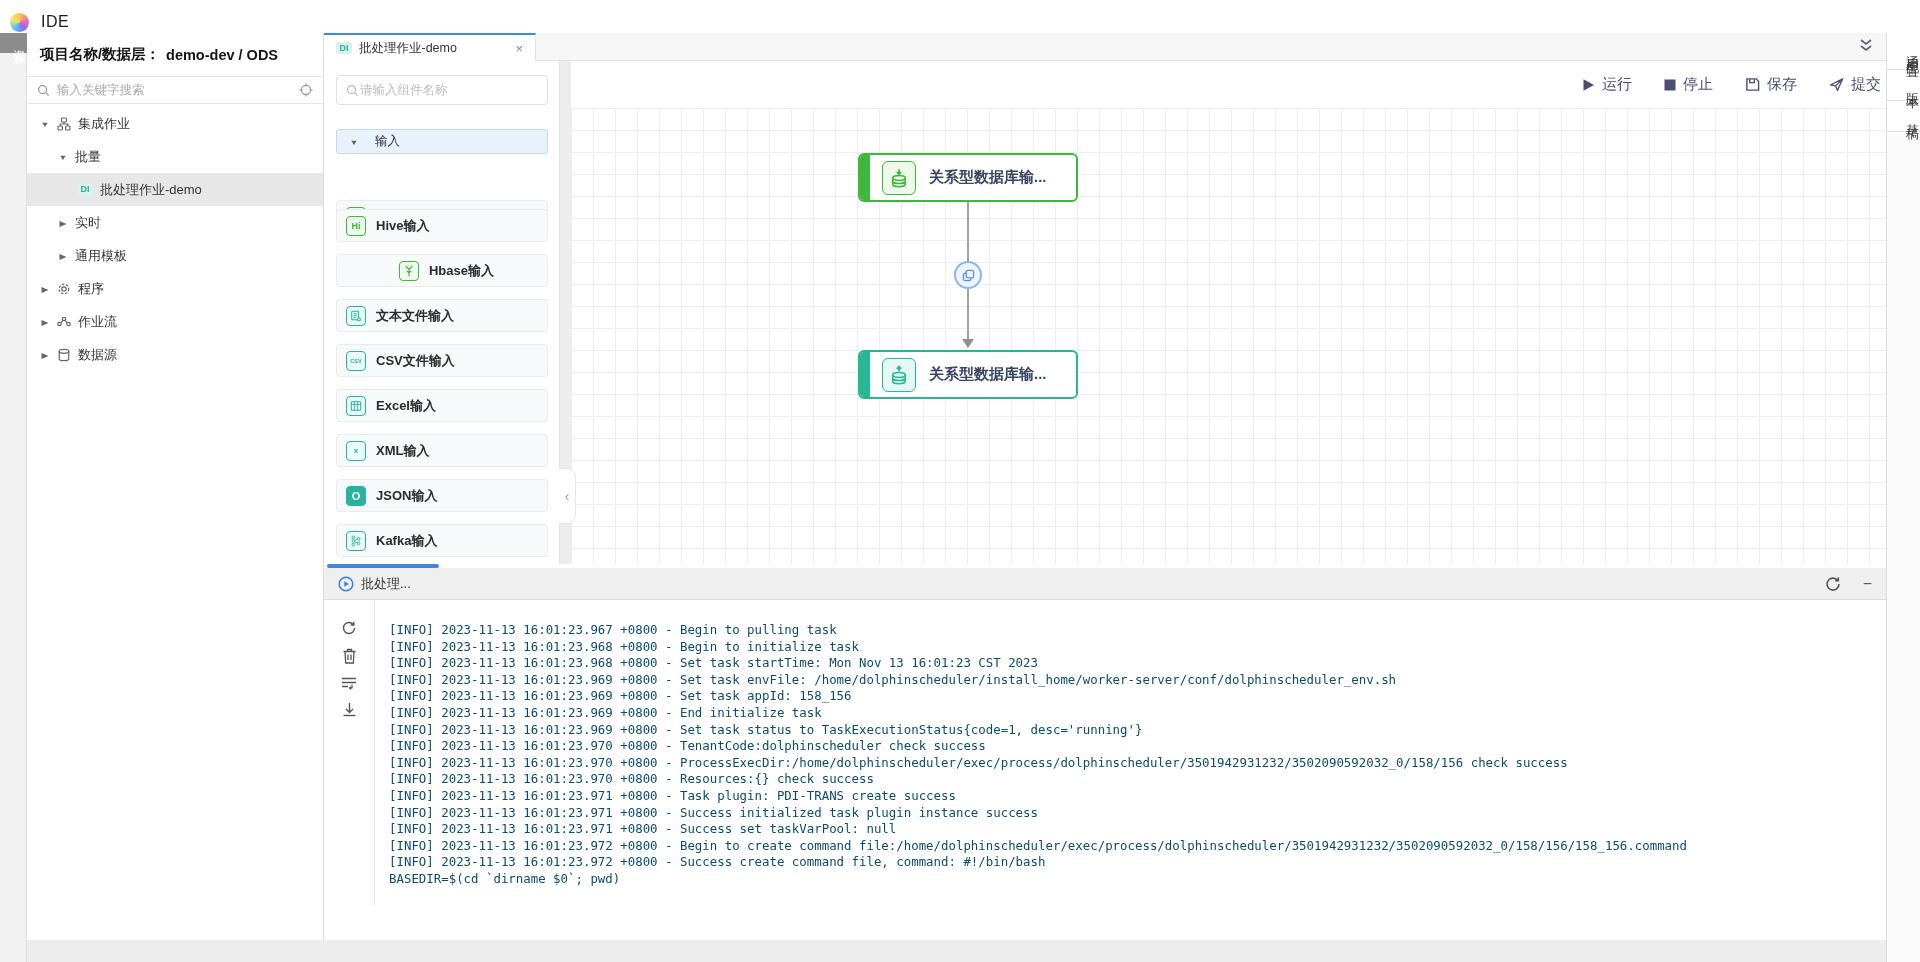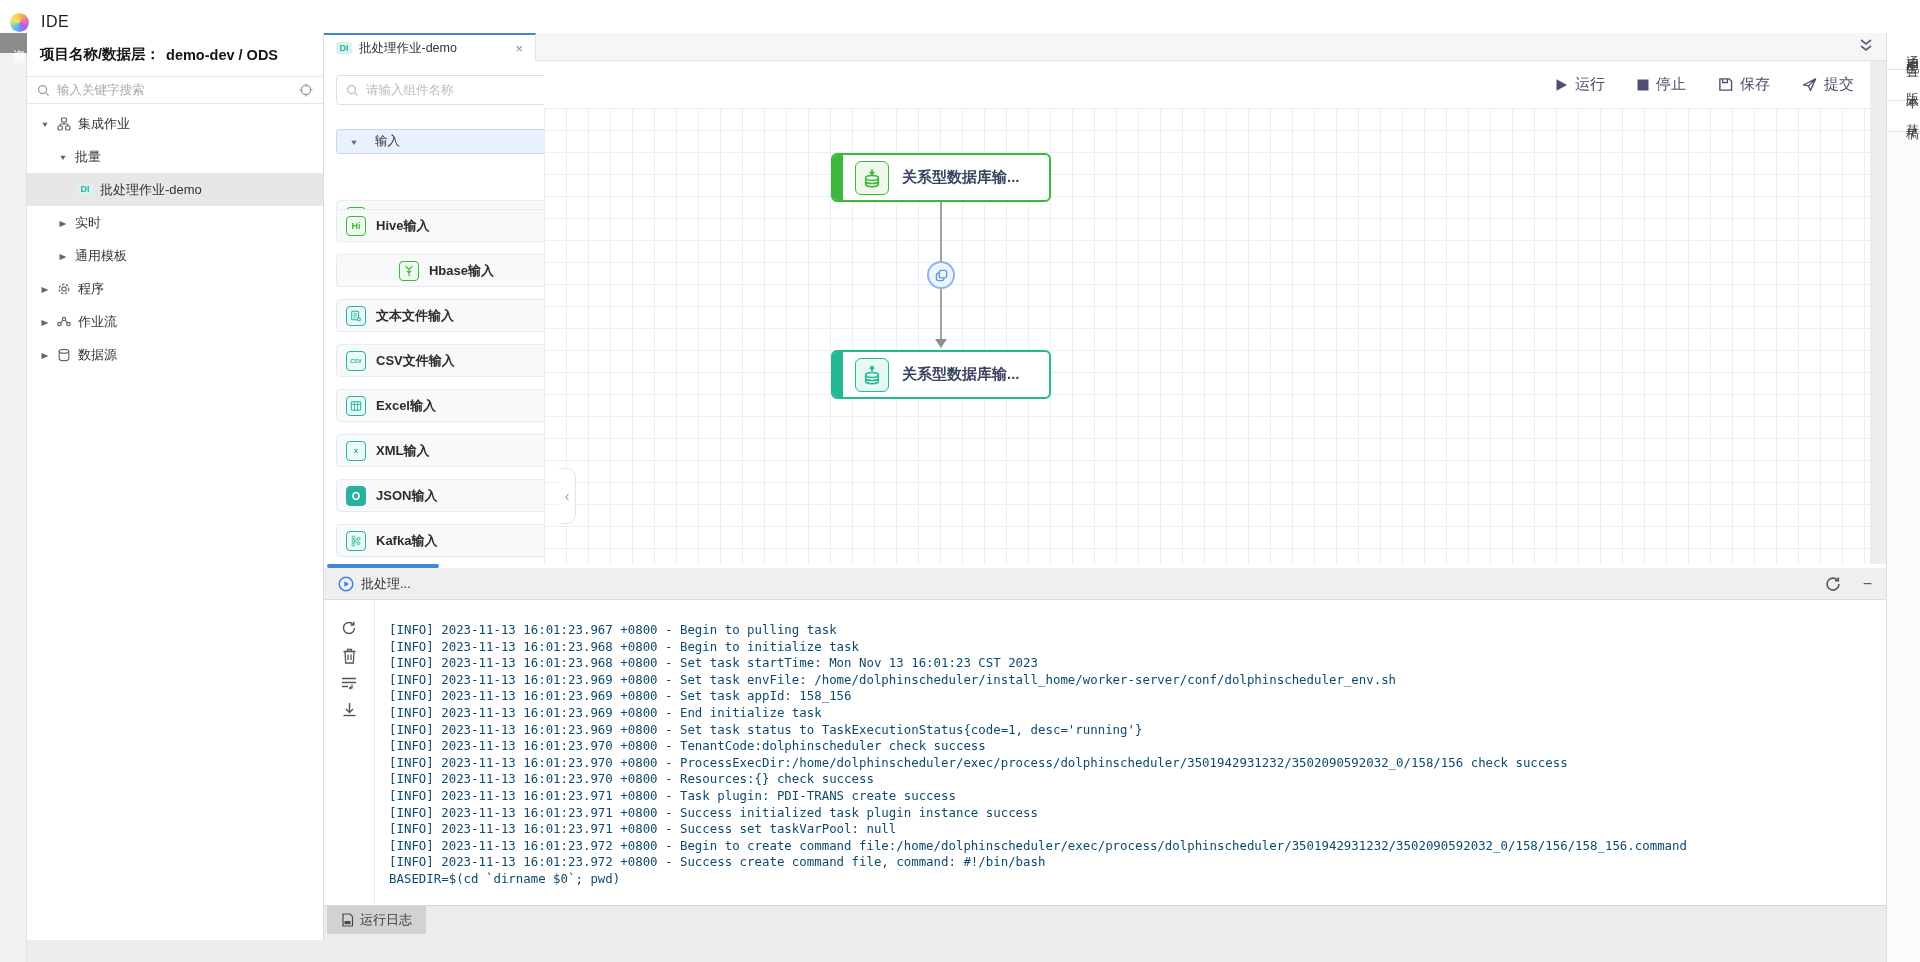--- a/index.html
+++ b/index.html
@@ -29,33 +29,33 @@
   .di-badge { background:#d9f2ed; color:#29b3a0; font-size:9px; font-weight:bold; border-radius:2px; padding:1.5px 3.5px; line-height:1; }
 
   
   .tabbar { position:absolute; top:33px; left:324px; width:1562px; height:28px; background:#f6f6f6; border-bottom:1px solid #e3e3e3; }
   .etab { position:absolute; left:0; top:0; width:212px; height:28px; background:#fff; border-top:2px solid #4385d6; border-right:1px solid #e3e3e3; display:flex; align-items:center; gap:7px; padding:0 12px; font-size:12.5px; color:#333; }
   .etab .close { margin-left:auto; color:#8a8a8a; font-size:13px; cursor:pointer; }
   .collapse-ch { position:absolute; right:12px; top:4px; color:#5a5e80; }
 
   
   .palette { position:absolute; top:61px; left:324px; width:236px; height:503px; background:#fff; border-right:1px solid #e4e4e4; }
-  .pal-search { position:absolute; top:14px; left:12px; width:212px; height:30px; border:1px solid #e0e0e0; border-radius:4px; display:flex; align-items:center; gap:7px; padding:0 9px; background:#fff; }
+  .pal-search { position:absolute; top:14px; left:12px; width:212px; height:30px; border:1px solid #e0e0e0; border-radius:4px; display:flex; align-items:center; gap:1px; padding:0 9px; background:#fff; }
   .pal-search input { border:none; outline:none; flex:1; font-size:12.5px; background:transparent; color:#444; }
   .pal-search input::placeholder { color:#bcbcbc; }
   .pal-section { position:absolute; top:68px; left:12px; width:212px; height:25px; background:#e9f1fd; border:1px solid #c2dbf8; border-radius:3px; display:flex; align-items:center; gap:16px; padding-left:12px; font-size:12.5px; color:#333; }
   .pal-item { position:absolute; left:12px; width:212px; height:33px; background:#f7f9fb; border:1px solid #e9ebee; border-radius:4px; display:flex; align-items:center; gap:10px; padding-left:9px; font-size:13px; font-weight:bold; color:#2b2b2b; cursor:grab; }
   .pi-box { width:20px; height:20px; border-radius:4px; display:flex; align-items:center; justify-content:center; font-size:9px; font-weight:bold; }
   .pi-green { border:1.4px solid #3eb83c; color:#3eb83c; background:#effaee; }
   .pi-teal { border:1.4px solid #27b3a0; color:#27b3a0; background:#eafaf6; }
   .pi-fill { background:#27b3a0; color:#fff; border:1.4px solid #27b3a0; font-size:11px; }
   .pal-collapse { position:absolute; left:235px; top:407px; width:17px; height:56px; background:#fff; border:1px solid #e6e6e6; border-left:none; border-radius:0 9px 9px 0; display:flex; align-items:center; justify-content:center; color:#9a9a9a; font-size:14px; cursor:pointer; z-index:5; }
 
   
-  .canvas { position:absolute; top:61px; left:544px; width:1326px; height:503px; background:#c2410c; overflow:hidden; }
+  .canvas { position:absolute; top:61px; left:571px; width:1326px; height:503px; background:#c2410c; overflow:hidden; }
   .cv-toolbar { position:absolute; top:0; right:0; left:0; height:47px; background:#fff; display:flex; align-items:center; justify-content:flex-end; gap:32px; padding-right:16px; }
   .tb-btn { display:flex; align-items:center; gap:7px; font-size:15px; color:#4c4f6f; cursor:pointer; }
   .cv-grid { position:absolute; top:47px; left:0; right:0; bottom:0;
     background-image:linear-gradient(#edeef3 1px,transparent 1px),linear-gradient(90deg,#edeef3 1px,transparent 1px);
     background-size:22px 22px; background-color:#fff; }
   .node { position:absolute; left:287px; width:220px; height:49px; background:#fff; border-radius:6px; display:flex; align-items:center; overflow:hidden; cursor:move; }
   .node .bar { width:10px; align-self:stretch; }
   .node .nicon { width:34px; height:34px; border-radius:6px; margin-left:12px; display:flex; align-items:center; justify-content:center; }
   .node .nlabel { margin-left:13px; font-size:15px; font-weight:bold; color:#3a4562; white-space:nowrap; }
   .node.green { border:2px solid #3eb83c; }
@@ -424,24 +424,13 @@
 [INFO] 2023-11-13 16:01:23.970 +0800 - ProcessExecDir:/home/dolphinscheduler/exec/process/dolphinscheduler/3501942931232/3502090592032_0/158/156 check success
 [INFO] 2023-11-13 16:01:23.970 +0800 - Resources:{} check success
 [INFO] 2023-11-13 16:01:23.971 +0800 - Task plugin: PDI-TRANS create success
 [INFO] 2023-11-13 16:01:23.971 +0800 - Success initialized task plugin instance success
 [INFO] 2023-11-13 16:01:23.971 +0800 - Success set taskVarPool: null
 [INFO] 2023-11-13 16:01:23.972 +0800 - Begin to create command file:/home/dolphinscheduler/exec/process/dolphinscheduler/3501942931232/3502090592032_0/158/156/158_156.command
 [INFO] 2023-11-13 16:01:23.972 +0800 - Success create command file, command: #!/bin/bash
 BASEDIR=$(cd `dirname $0`; pwd)</pre>
     </div>
   </div>
-  <div class="bp-tabs">
-    <div class="bp-bottom-tab">
-      <span class="icon-svg">
-        <svg width="13" height="14" viewBox="0 0 13 14">
-            <path d="M2 1h7l2.5 2.5V13H2z" fill="none" stroke="#4a4a4a" stroke-width="1.2"></path>
-            <rect x="3.5" y="8" width="6" height="3.2" fill="#4a4a4a"></rect>
-          </svg>
-      </span>
-      <span>运行日志</span>
-    </div>
-  </div>
 </div>
 
 </body></html>

